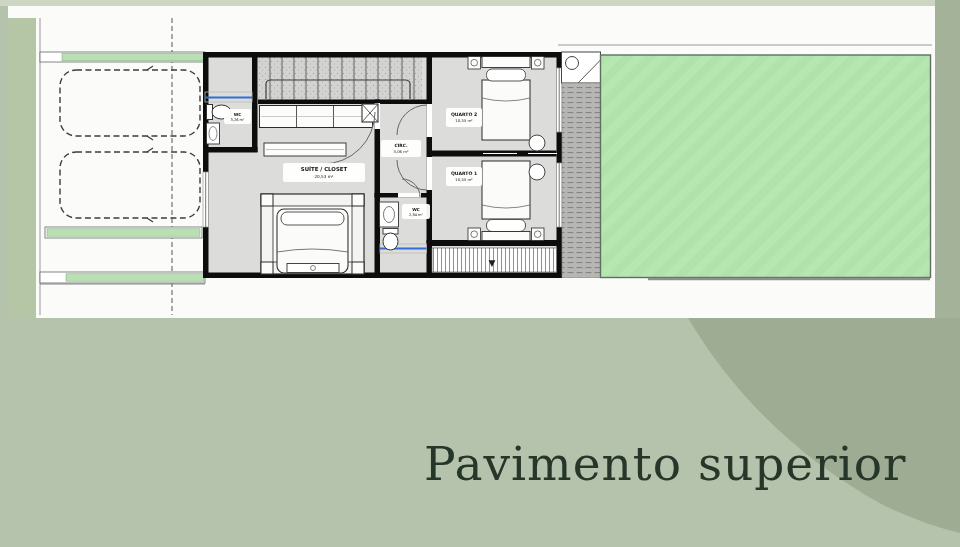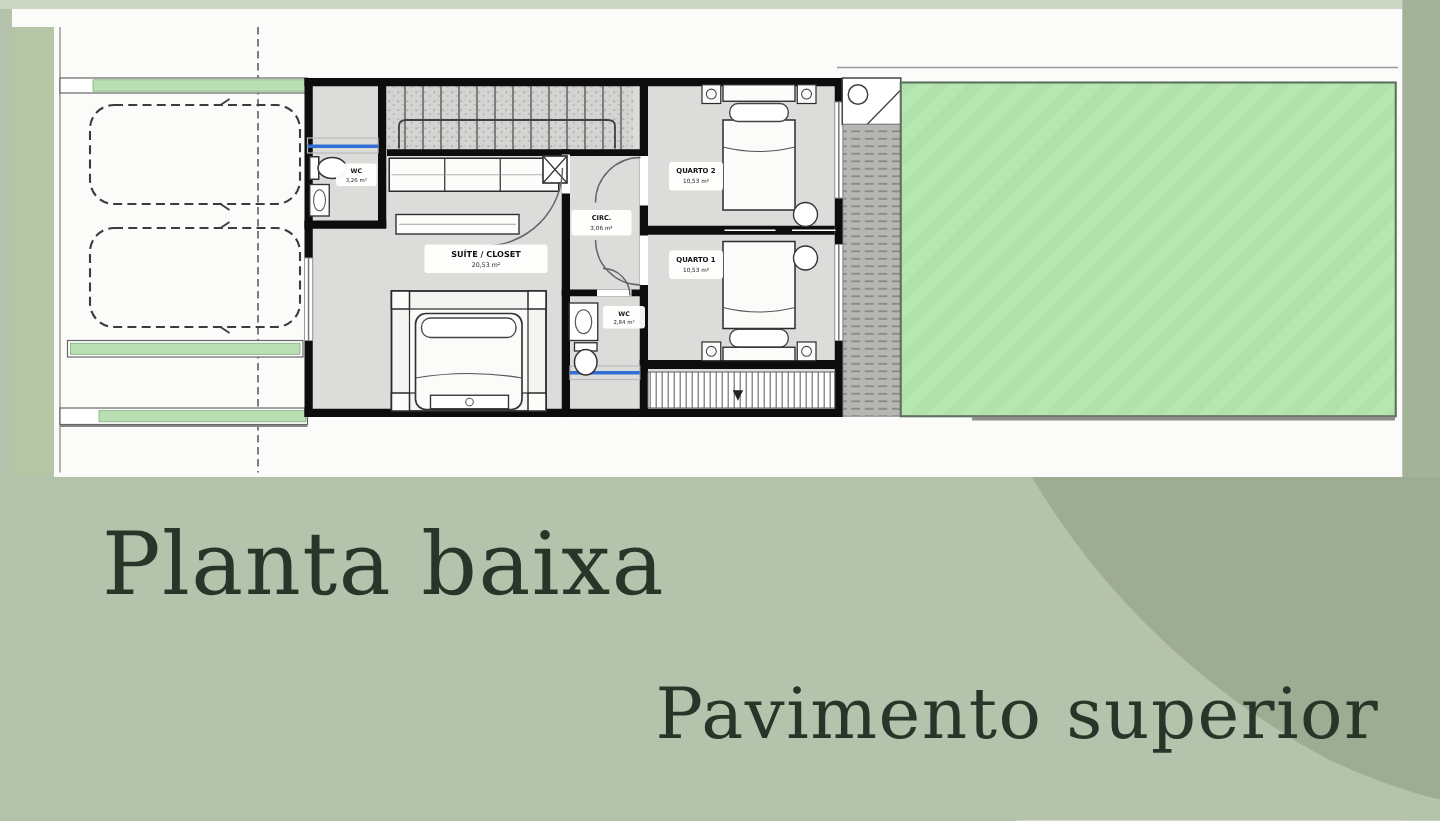--- a/index.html
+++ b/index.html
@@ -7,21 +7,21 @@
          background:#b6c3ac;font-family:"DejaVu Sans",sans-serif;}
   .top-strip{position:absolute;left:0;top:0;width:960px;height:6px;background:#ccd6c2;}
   .sheet{position:absolute;left:8px;top:6px;width:927px;height:312px;background:#fbfbf9;}
   .left-band{position:absolute;left:8px;top:18px;width:28px;height:300px;background:#b4c6a6;}
   .right-band{position:absolute;left:935px;top:0;width:25px;height:547px;background:#a3b299;}
   .plan-svg{position:absolute;left:0;top:0;width:960px;height:330px;}
   .bottom-band{position:absolute;left:0;top:318px;width:960px;height:229px;background:#b6c3ac;}
   .blob-svg{position:absolute;left:0;top:0;width:960px;height:229px;}
   .title{position:absolute;left:68px;top:342px;margin:0;font-family:"DejaVu Serif",serif;
          font-weight:400;font-size:58px;letter-spacing:1px;color:#26372a;}
-  .subtitle{position:absolute;left:424px;top:436px;margin:13px;font-family:"DejaVu Serif",serif;
+  .subtitle{position:absolute;left:424px;top:436px;margin:0;font-family:"DejaVu Serif",serif;
          font-weight:400;font-size:47px;letter-spacing:1px;color:#26372a;}
   .rname{font-family:"DejaVu Sans",sans-serif;font-weight:bold;fill:#111;text-anchor:middle;}
   .rarea{font-family:"DejaVu Sans",sans-serif;fill:#222;text-anchor:middle;}
   .chip{fill:#ffffff;opacity:.95;}
   .wall{fill:#0d0d0d;}
   .gap{fill:#ffffff;}
   .furn{fill:#fcfcfa;stroke:#2b2b2b;}
 </style>
 </head>
 <body>
@@ -264,15 +264,14 @@
       <text class="rname" x="464" y="174.5" font-size="4.6">QUARTO 1</text>
       <text class="rarea" x="464" y="181" font-size="3.8">10,53 m²</text>
     </g>
   </svg>
 
   <div class="bottom-band">
     <svg class="blob-svg" viewBox="0 0 960 229">
       <path d="M 688 0 C 735 80 805 145 885 188 C 915 202 942 211 960 215 L 960 0 Z" fill="#9dac92"></path>
     </svg>
   </div>
-  <h1 class="title">Planta baixa</h1>
   <h2 class="subtitle">Pavimento superior</h2>
 </div>
 
 </body></html>

